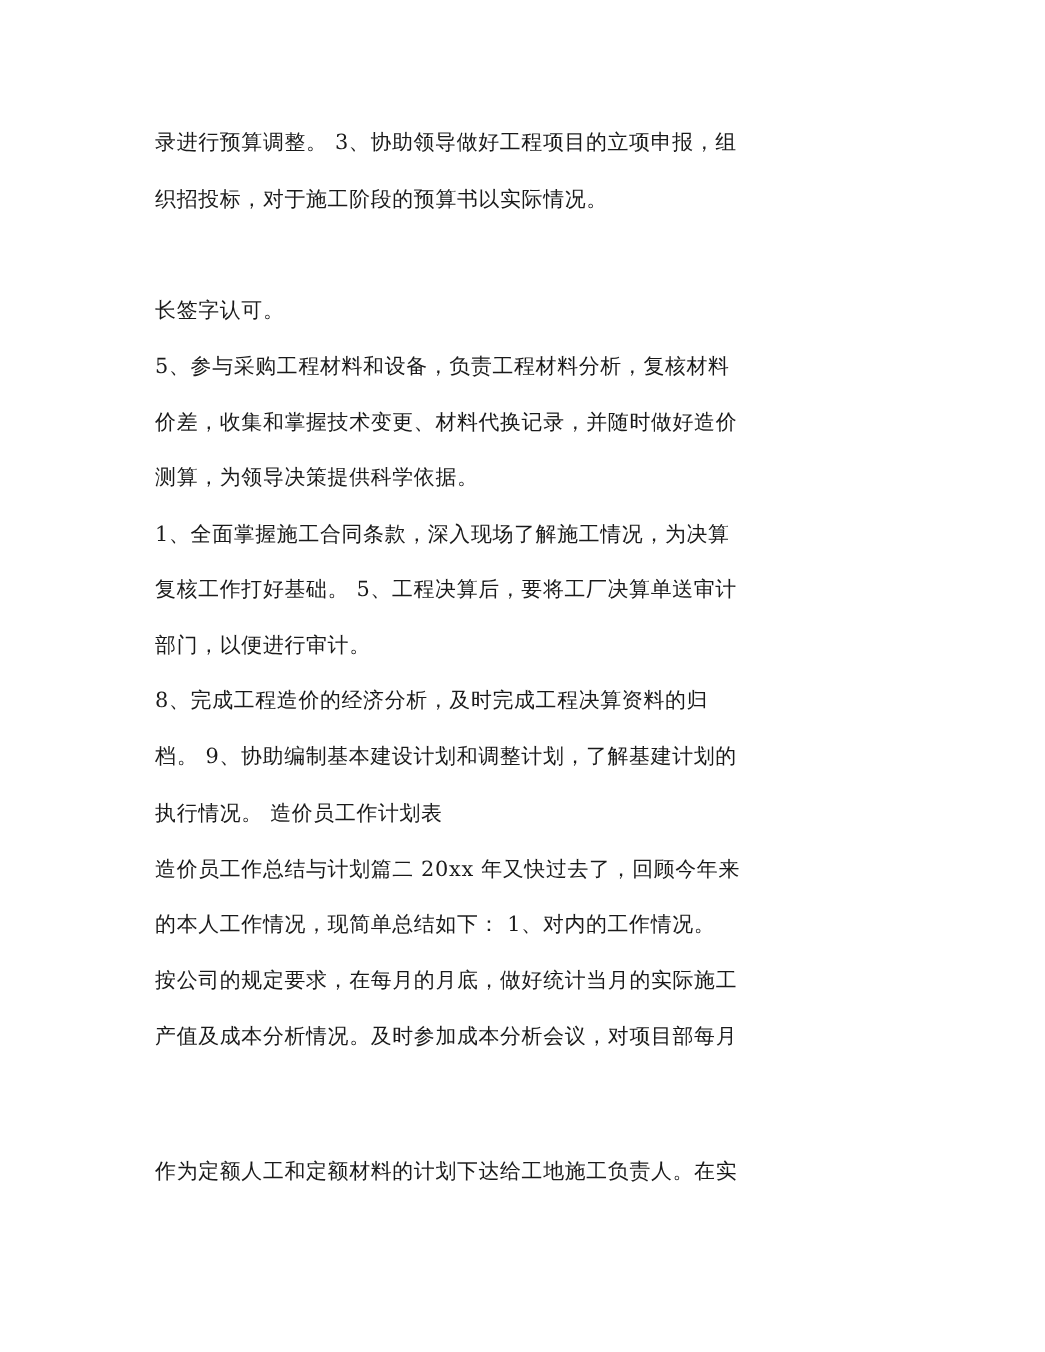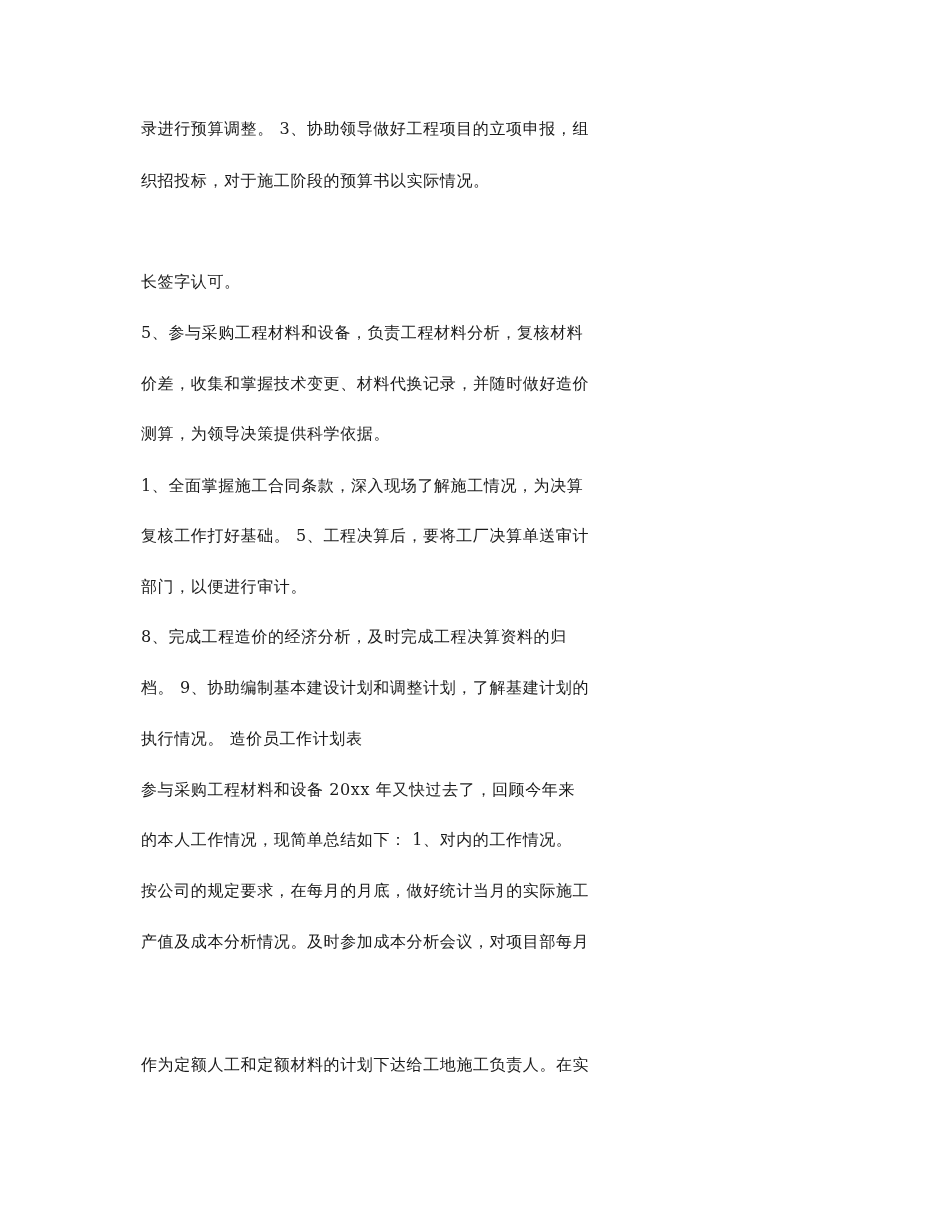--- a/index.html
+++ b/index.html
@@ -21,39 +21,39 @@
       top: 0;
       width: 950px;
       height: 1229px;
       background: #ffffff;
     }
     .line {
       position: absolute;
       left: 141px;
       height: 30px;
       line-height: 30px;
-      font-size: 16px;
+      font-size: 19px;
       white-space: nowrap;
       letter-spacing: 0.6px;
     }
   </style>
 </head>
 <body>
 
 <div class="page">
   <div class="line" style="top:114px">录进行预算调整。 3、协助领导做好工程项目的立项申报，组</div>
   <div class="line" style="top:166px">织招投标，对于施工阶段的预算书以实际情况。</div>
   <div class="line" style="top:267px">长签字认可。</div>
   <div class="line" style="top:318px">5、参与采购工程材料和设备，负责工程材料分析，复核材料</div>
   <div class="line" style="top:369px">价差，收集和掌握技术变更、材料代换记录，并随时做好造价</div>
   <div class="line" style="top:419px">测算，为领导决策提供科学依据。</div>
   <div class="line" style="top:471px">1、全面掌握施工合同条款，深入现场了解施工情况，为决算</div>
   <div class="line" style="top:521px">复核工作打好基础。 5、工程决算后，要将工厂决算单送审计</div>
   <div class="line" style="top:572px">部门，以便进行审计。</div>
   <div class="line" style="top:622px">8、完成工程造价的经济分析，及时完成工程决算资料的归</div>
   <div class="line" style="top:673px">档。 9、协助编制基本建设计划和调整计划，了解基建计划的</div>
   <div class="line" style="top:724px">执行情况。 造价员工作计划表</div>
-  <div class="line" style="top:775px">参与采购工程材料和设备 20xx 年又快过去了，回顾今年来</div>
+  <div class="line" style="top:775px">造价员工作总结与计划篇二 20xx 年又快过去了，回顾今年来</div>
   <div class="line" style="top:825px">的本人工作情况，现简单总结如下： 1、对内的工作情况。</div>
   <div class="line" style="top:876px">按公司的规定要求，在每月的月底，做好统计当月的实际施工</div>
   <div class="line" style="top:927px">产值及成本分析情况。及时参加成本分析会议，对项目部每月</div>
   <div class="line" style="top:1050px">作为定额人工和定额材料的计划下达给工地施工负责人。在实</div>
 </div>
 
 </body></html>

